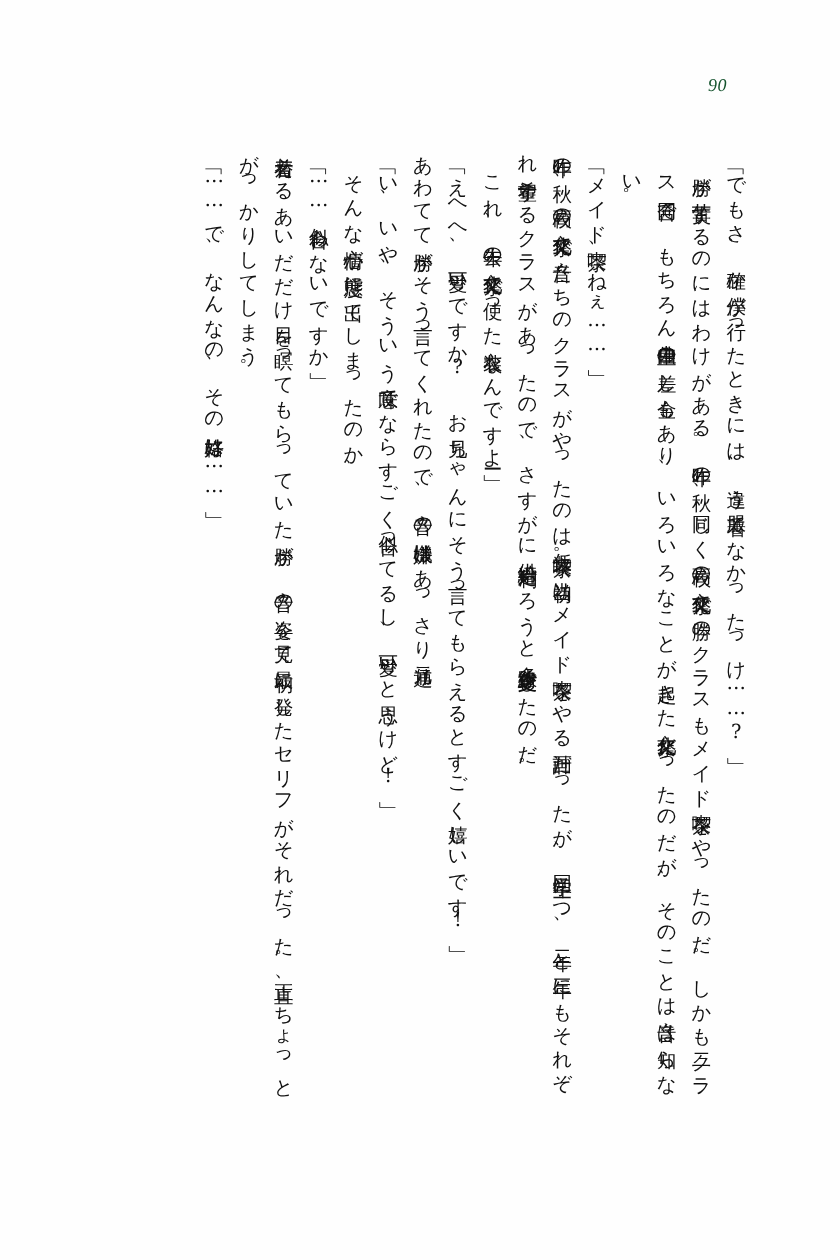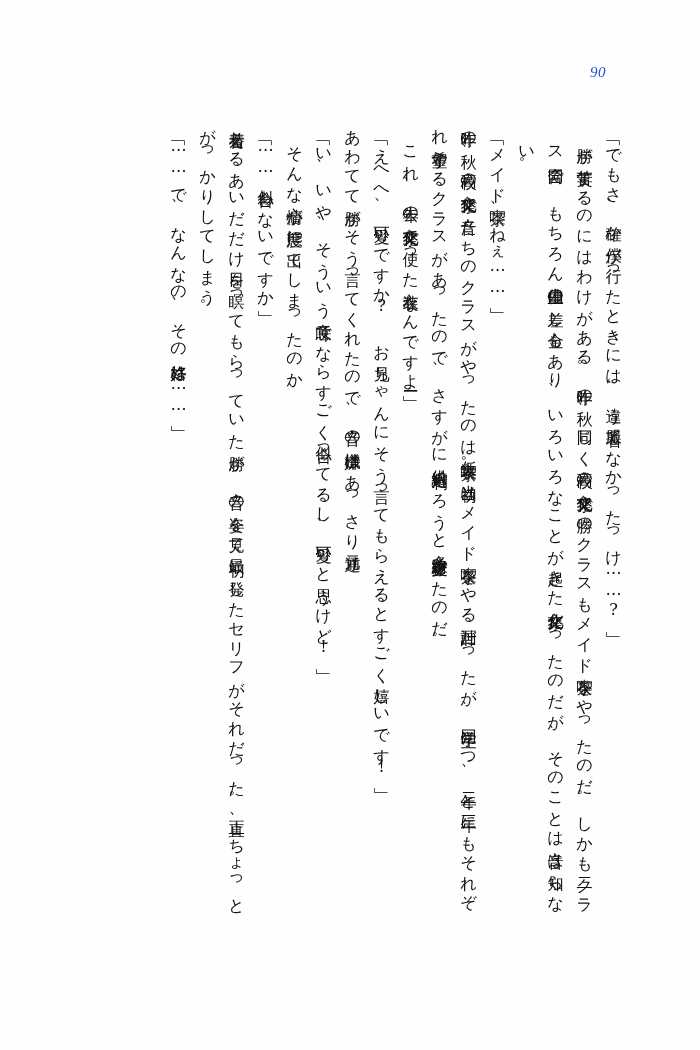--- a/index.html
+++ b/index.html
@@ -23,21 +23,21 @@
     height: 1050px;
     background: #fefefe;
   }
   .page-number {
     position: absolute;
     top: 64px;
     right: 94px;
     font-size: 15px;
     font-style: italic;
     font-family: "Liberation Serif", serif;
-    color: #1d4ed8;
+    color: #14532d;
     letter-spacing: 0.5px;
   }
   .text-body {
     position: absolute;
     top: 118px;
     right: 72px;
     left: 60px;
     height: 790px;
     display: flex;
     flex-direction: row;

